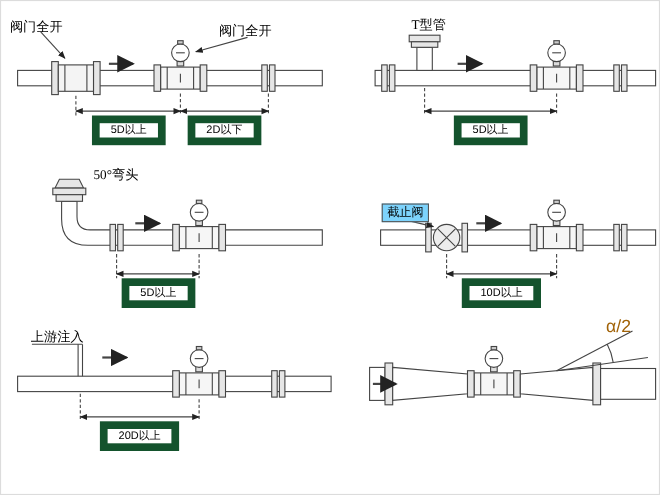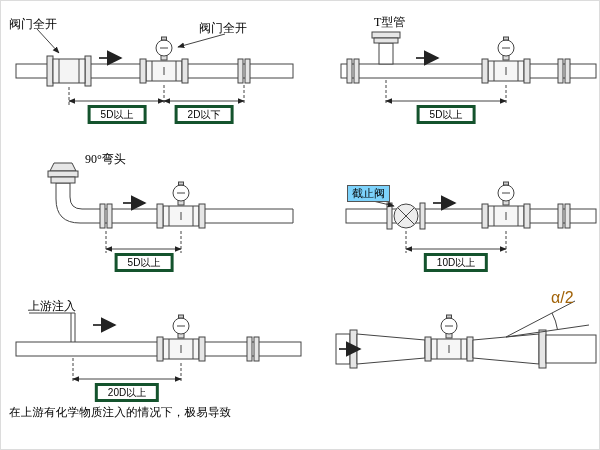--- a/index.html
+++ b/index.html
@@ -1,21 +1,21 @@
 <!DOCTYPE html>
 <html><head>
 <meta charset="utf-8">
 <style>
   * { margin:0; padding:0; box-sizing:border-box; }
   html,body { background:#fff; }
   body { font-family:"Liberation Sans","DejaVu Sans",sans-serif; color:#111; }
   .stage { position:relative; width:600px; height:450px; background:#fff; border:1px solid #dcdcdc; overflow:hidden; }
   .stage svg { position:absolute; left:0; top:0; }
   .lbl { position:absolute; font-size:12px; color:#000; white-space:nowrap;font-family:Liberation Serif, serif; }
-  .dim { position:absolute; font-size:10px; color:#000; border:3px solid #14532d; background:#fff;
+  .dim { position:absolute; font-size:10px; color:#000; border:7px solid #14532d; background:#fff;
          padding:0 10px; line-height:13px; transform:translateX(-50%); white-space:nowrap; }
   .boxed { position:absolute; font-size:11px; color:#000; border:1px solid #555; background:#7dd3fc;
            padding:0 4px; line-height:15px; white-space:nowrap; }
   .cap { position:absolute; font-size:11.5px; color:#000; white-space:nowrap; letter-spacing:0.2px; }
   .angle { position:absolute; font-size:16px; color:#a16207; white-space:nowrap; }
 </style>
 </head>
 <body>
 
 <div class="stage">
@@ -146,25 +146,24 @@
   </svg>
 
   <div class="lbl" style="left:8px; top:15px">阀门全开</div>
   <div class="lbl" style="left:198px; top:19px">阀门全开</div>
   <div class="dim" style="left:116px; top:104px">5D以上</div>
   <div class="dim" style="left:203px; top:104px">2D以下</div>
 
   <div class="lbl" style="left:373px; top:13px">T型管</div>
   <div class="dim" style="left:445px; top:104px">5D以上</div>
 
-  <div class="lbl" style="left:84px; top:150px">90°弯头</div>
+  <div class="lbl" style="left:84px; top:150px">50°弯头</div>
   <div class="dim" style="left:143px; top:252px">5D以上</div>
 
   <div class="boxed" style="left:346px; top:184px">截止阀</div>
   <div class="dim" style="left:455px; top:252px">10D以上</div>
 
   <div class="lbl" style="left:27px; top:297px">上游注入</div>
   <div class="dim" style="left:126px; top:382px">20D以上</div>
-  <div class="cap" style="left:8px; top:404px">在上游有化学物质注入的情况下，极易导致</div>
 
   <div class="angle" style="left:550px; top:288px">α/2</div>
 
 </div>
 
 </body></html>

